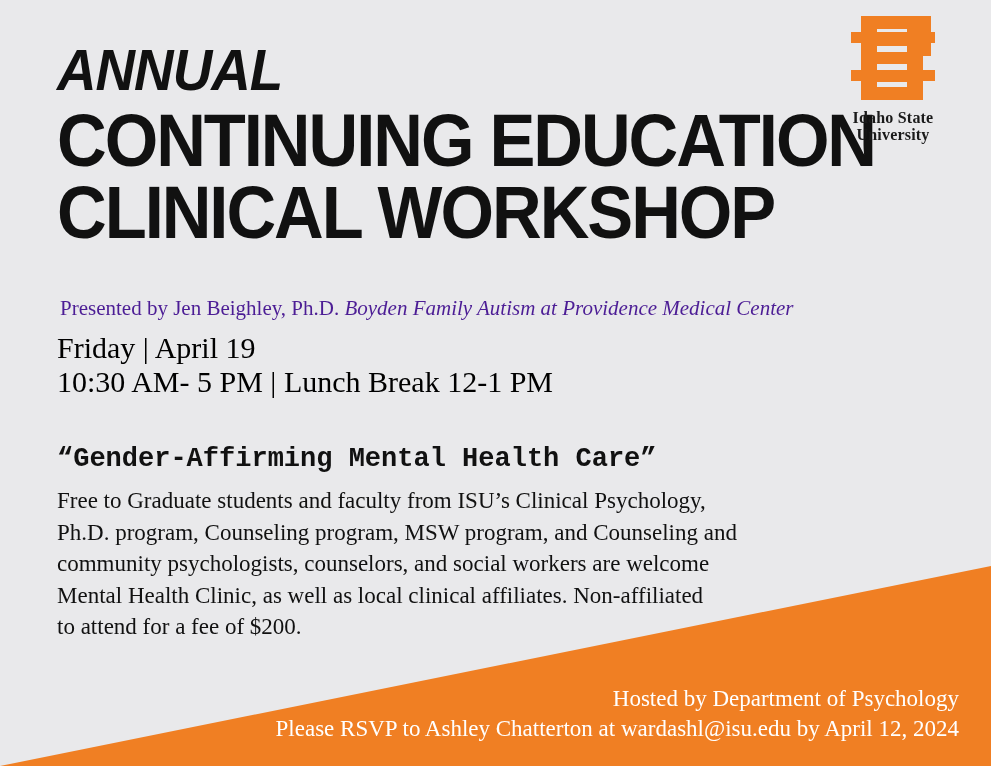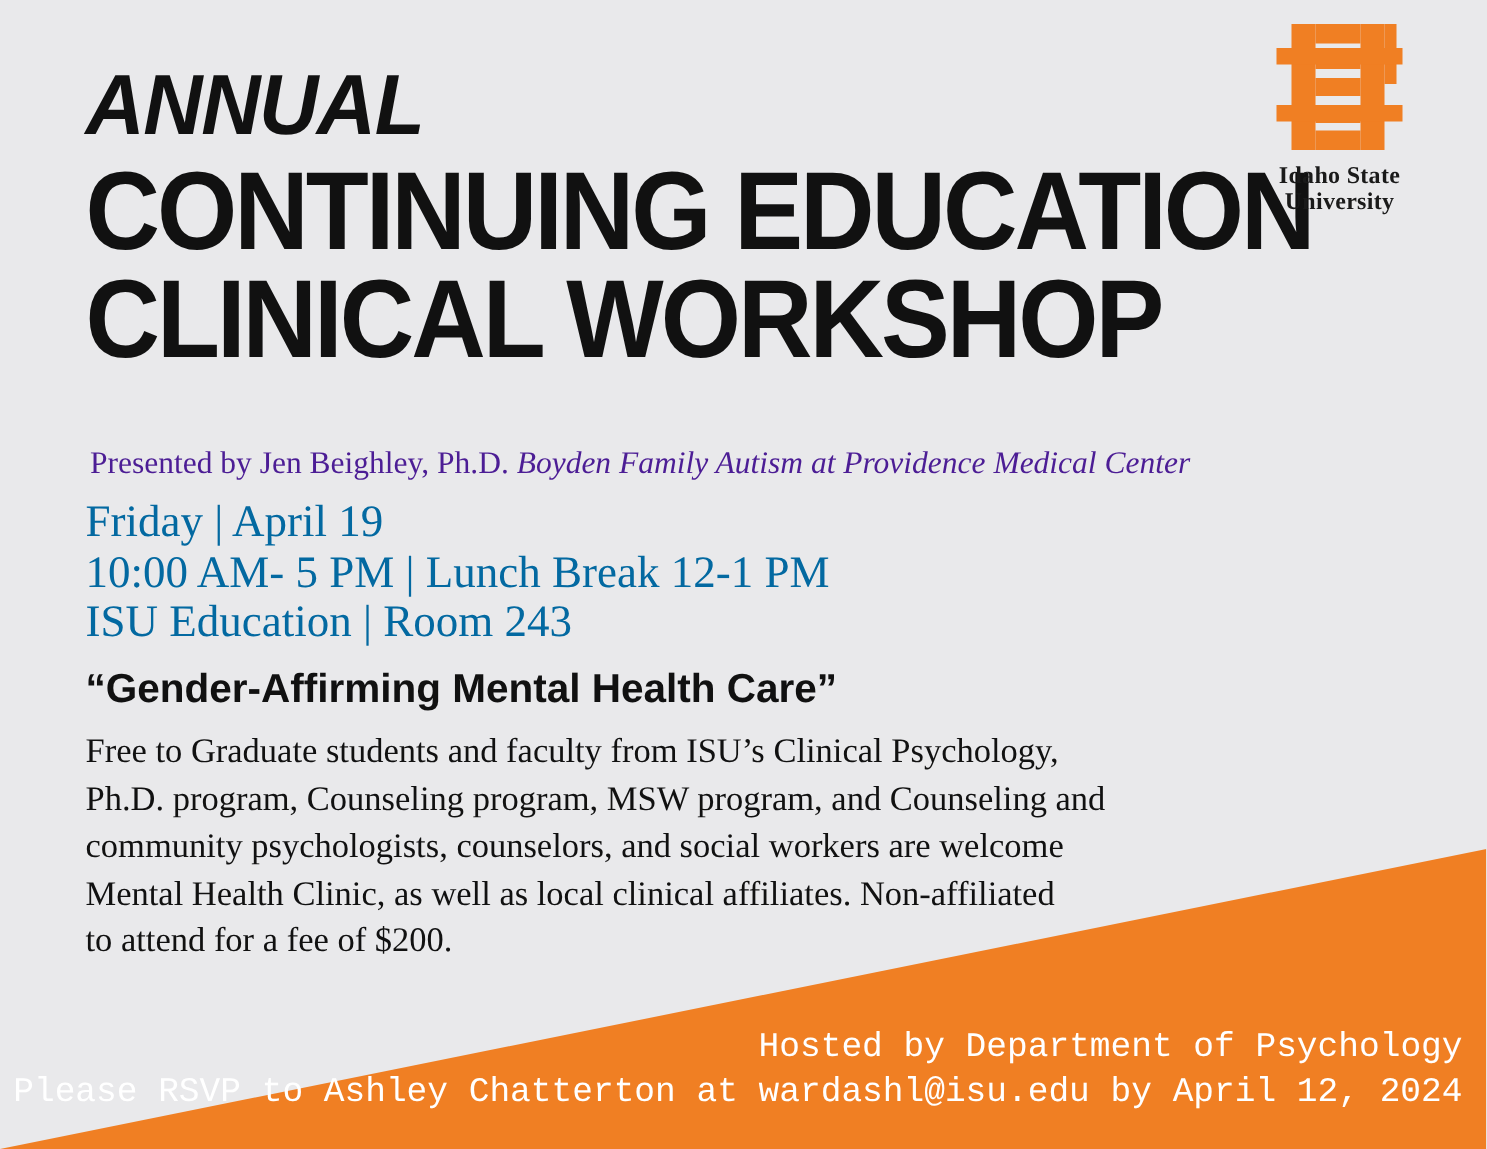--- a/index.html
+++ b/index.html
@@ -107,31 +107,31 @@
   }
 
   
   .logistics {
     position: absolute;
     left: 57px;
     top: 331px;
     font-family: "Liberation Serif", serif;
     font-size: 30px;
     line-height: 1.12;
-    color: #0369a1;
+    color: #000000;
     z-index: 2;
   }
   .logistics div { white-space: nowrap; }
 
   
   .topic {
     position: absolute;
     left: 57px;
     top: 444px;
-    font-family: Liberation Sans, sans-serif;
+    font-family: Liberation Mono, monospace;
     font-weight: bold;
     font-size: 27px;
     color: #111;
     z-index: 2;
     white-space: nowrap;
   }
 
   
   .body-copy {
     position: absolute;
@@ -142,25 +142,25 @@
     font-size: 23px;
     line-height: 1.37;
     color: #111;
     z-index: 2;
   }
   .body-copy div { white-space: nowrap; }
 
   
   .footer {
     position: absolute;
-    right: 16px;
+    right: 32px;
     bottom: 22px;
     text-align: right;
     z-index: 4;
-    font-family: Liberation Mono, monospace;
+    font-family: Liberation Serif, serif;
     color: #ffffff;
   }
   .footer .line1 {
     font-size: 23px;
     line-height: 1.3;
     white-space: nowrap;
   }
   .footer .line2 {
     font-size: 23px;
     line-height: 1.3;
@@ -206,22 +206,21 @@
     <div class="h-main">CONTINUING EDUCATION</div>
     <div class="h-main">CLINICAL WORKSHOP</div>
   </div>
 
   <div class="presenter">
     <span>Presented by Jen Beighley, Ph.D. </span><span class="em">Boyden Family Autism at Providence Medical Center</span>
   </div>
 
   <div class="logistics">
     <div>Friday  | April 19</div>
-    <div>10:00 AM- 5 PM  |  Lunch Break 12-1 PM</div>
-    <div>ISU Education  |  Room 243</div>
+    <div>10:30 AM- 5 PM  |  Lunch Break 12-1 PM</div>
   </div>
 
   <div class="topic">“Gender-Affirming Mental Health Care”</div>
 
   <div class="body-copy">
     <div>Free to Graduate students and faculty from ISU’s Clinical Psychology,</div>
     <div>Ph.D. program, Counseling program, MSW program, and Counseling and</div>
     <div>community psychologists, counselors, and social workers are welcome</div>
     <div>Mental Health Clinic, as well as local clinical affiliates. Non-affiliated</div>
     <div>to attend for a fee of $200.</div>

